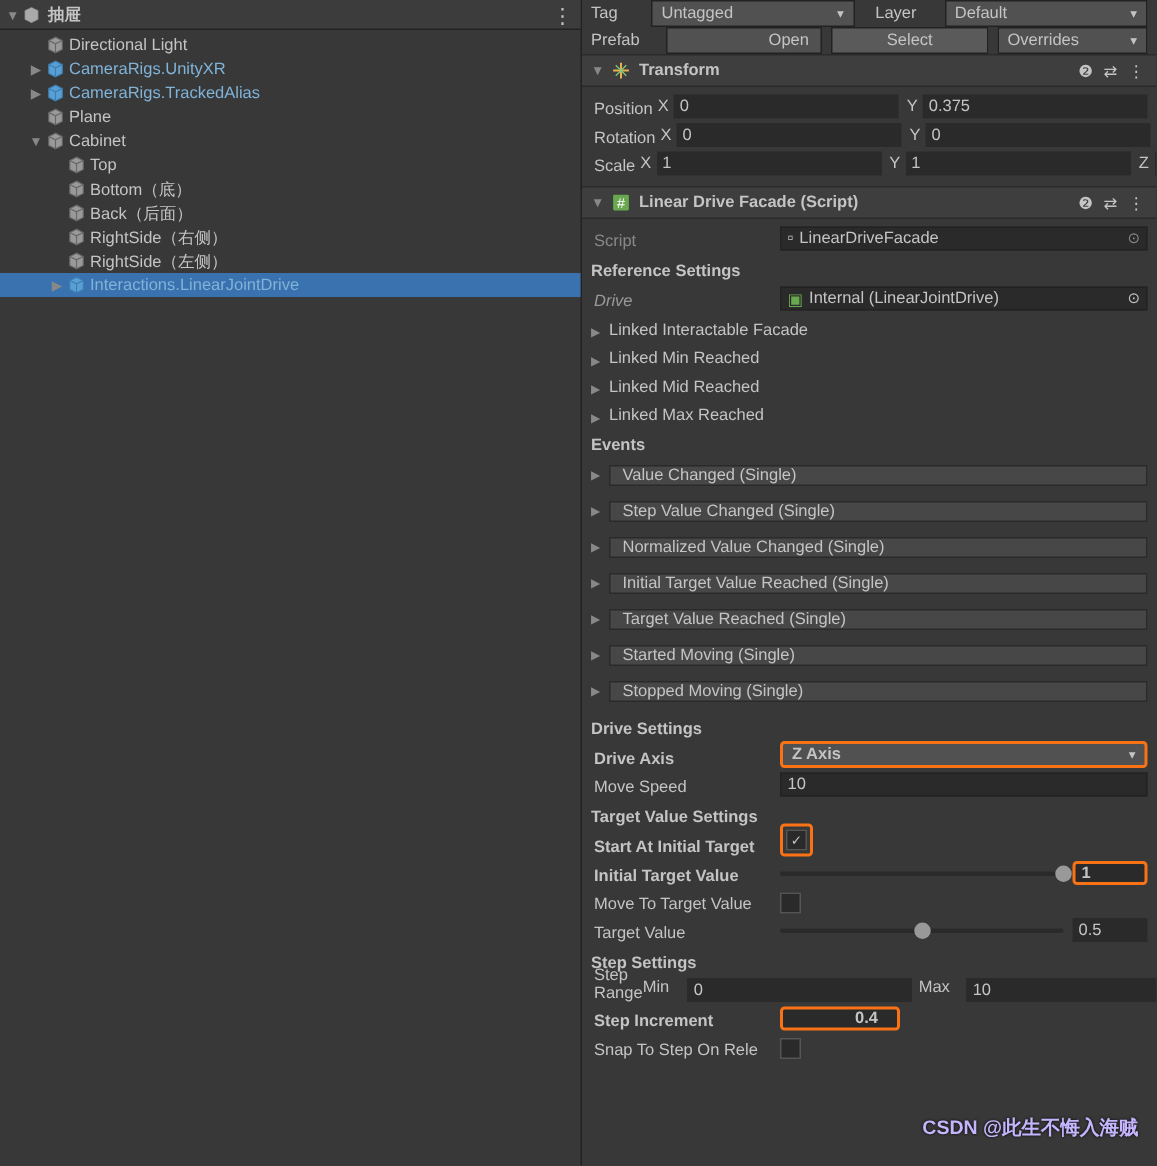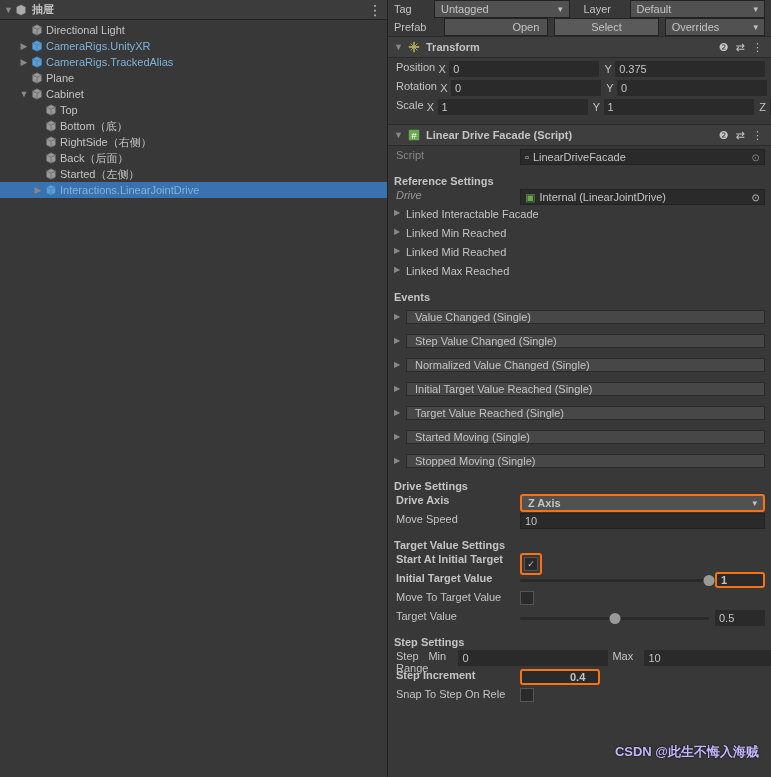--- a/index.html
+++ b/index.html
@@ -22,21 +22,21 @@
 .insp-row{display:flex;align-items:center;height:18px;padding:0 6px}
 .insp-field{background:#2a2a2a;border:1px solid #222;color:#c4c4c4;height:16px;padding:0 4px;flex:1;min-width:0}
 .dropdown{background:#515151;border:1px solid #222;color:#c4c4c4;height:18px;padding:0 6px;display:flex;align-items:center;flex:1;position:relative;min-width:0}
 .dropdown::after{content:"▾";position:absolute;right:6px;font-size:9px}
 .comp-header{display:flex;align-items:center;height:22px;background:#3e3e3e;padding:0 6px;border-bottom:1px solid #2a2a2a;border-top:1px solid #2a2a2a}
 .comp-header .fold{width:12px;font-size:9px;color:#888}
 .comp-header .comp-icon{width:16px;height:16px;margin-right:4px;display:flex;align-items:center;justify-content:center}
 .comp-header .comp-title{flex:1;font-weight:bold}
 .comp-header .tools{font-size:11px;letter-spacing:2px}
 .comp-body{padding:2px 6px 6px 6px}
-.prop-row{display:flex;align-items:flex-start;height:18px;margin:1px 0}
+.prop-row{display:flex;align-items:flex-end;height:18px;margin:1px 0}
 .prop-label{width:126px;color:#c4c4c4;padding-left:2px}
 .prop-row .fold-arrow{width:10px;font-size:8px;color:#888;margin-right:2px}
 .xyz-group{display:flex;flex:1;gap:2px}
 .xyz-item{display:flex;align-items:center;flex:1}
 .xyz-label{width:14px;text-align:center;color:#c4c4c4}
 .xyz-input{background:#2a2a2a;border:none;color:#c4c4c4;height:16px;padding:0 4px;flex:1;min-width:0}
 .section-title{font-weight:bold;color:#c4c4c4;margin-top:8px;margin-bottom:2px}
 .event-row{display:flex;align-items:center;height:23px;margin:1px 0}
 .event-arrow{width:12px;font-size:8px;color:#888}
 .event-box{flex:1;background:#474747;border:1px solid #2a2a2a;height:14px;display:flex;align-items:center;padding:0 8px}
@@ -141,41 +141,41 @@
           <span class="">Bottom（底）</span>
         </div>
         <div class="tree-item indent-2">
           <span class="arrow"></span>
           <span class="icon">
             <svg width="12" height="12" viewBox="0 0 16 16">
               <path d="M8 1l6 3v8l-6 3-6-3V4z" fill="#999" stroke="#666"></path>
               <path d="M2 4l6 3 6-3M8 7v8" stroke="#666" fill="none"></path>
             </svg>
           </span>
+          <span class="">Back（后面）</span>
+        </div>
+        <div class="tree-item indent-2">
+          <span class="arrow"></span>
+          <span class="icon">
+            <svg width="12" height="12" viewBox="0 0 16 16">
+              <path d="M8 1l6 3v8l-6 3-6-3V4z" fill="#999" stroke="#666"></path>
+              <path d="M2 4l6 3 6-3M8 7v8" stroke="#666" fill="none"></path>
+            </svg>
+          </span>
           <span class="">RightSide（右侧）</span>
         </div>
         <div class="tree-item indent-2">
           <span class="arrow"></span>
           <span class="icon">
             <svg width="12" height="12" viewBox="0 0 16 16">
               <path d="M8 1l6 3v8l-6 3-6-3V4z" fill="#999" stroke="#666"></path>
               <path d="M2 4l6 3 6-3M8 7v8" stroke="#666" fill="none"></path>
             </svg>
           </span>
-          <span class="">Back（后面）</span>
-        </div>
-        <div class="tree-item indent-2">
-          <span class="arrow"></span>
-          <span class="icon">
-            <svg width="12" height="12" viewBox="0 0 16 16">
-              <path d="M8 1l6 3v8l-6 3-6-3V4z" fill="#999" stroke="#666"></path>
-              <path d="M2 4l6 3 6-3M8 7v8" stroke="#666" fill="none"></path>
-            </svg>
-          </span>
-          <span class="">Started（左侧）</span>
+          <span class="">RightSide（左侧）</span>
         </div>
         <div class="tree-item indent-2 selected">
           <span class="arrow">▶</span>
           <span class="icon">
             <svg width="12" height="12" viewBox="0 0 16 16">
               <path d="M8 1l6 3v8l-6 3-6-3V4z" fill="#5a9fd4" stroke="#3a7fb4"></path>
               <path d="M2 4l6 3 6-3M8 7v8" stroke="#3a7fb4" fill="none"></path>
             </svg>
           </span>
           <span class="prefab">Interactions.LinearJointDrive</span>

